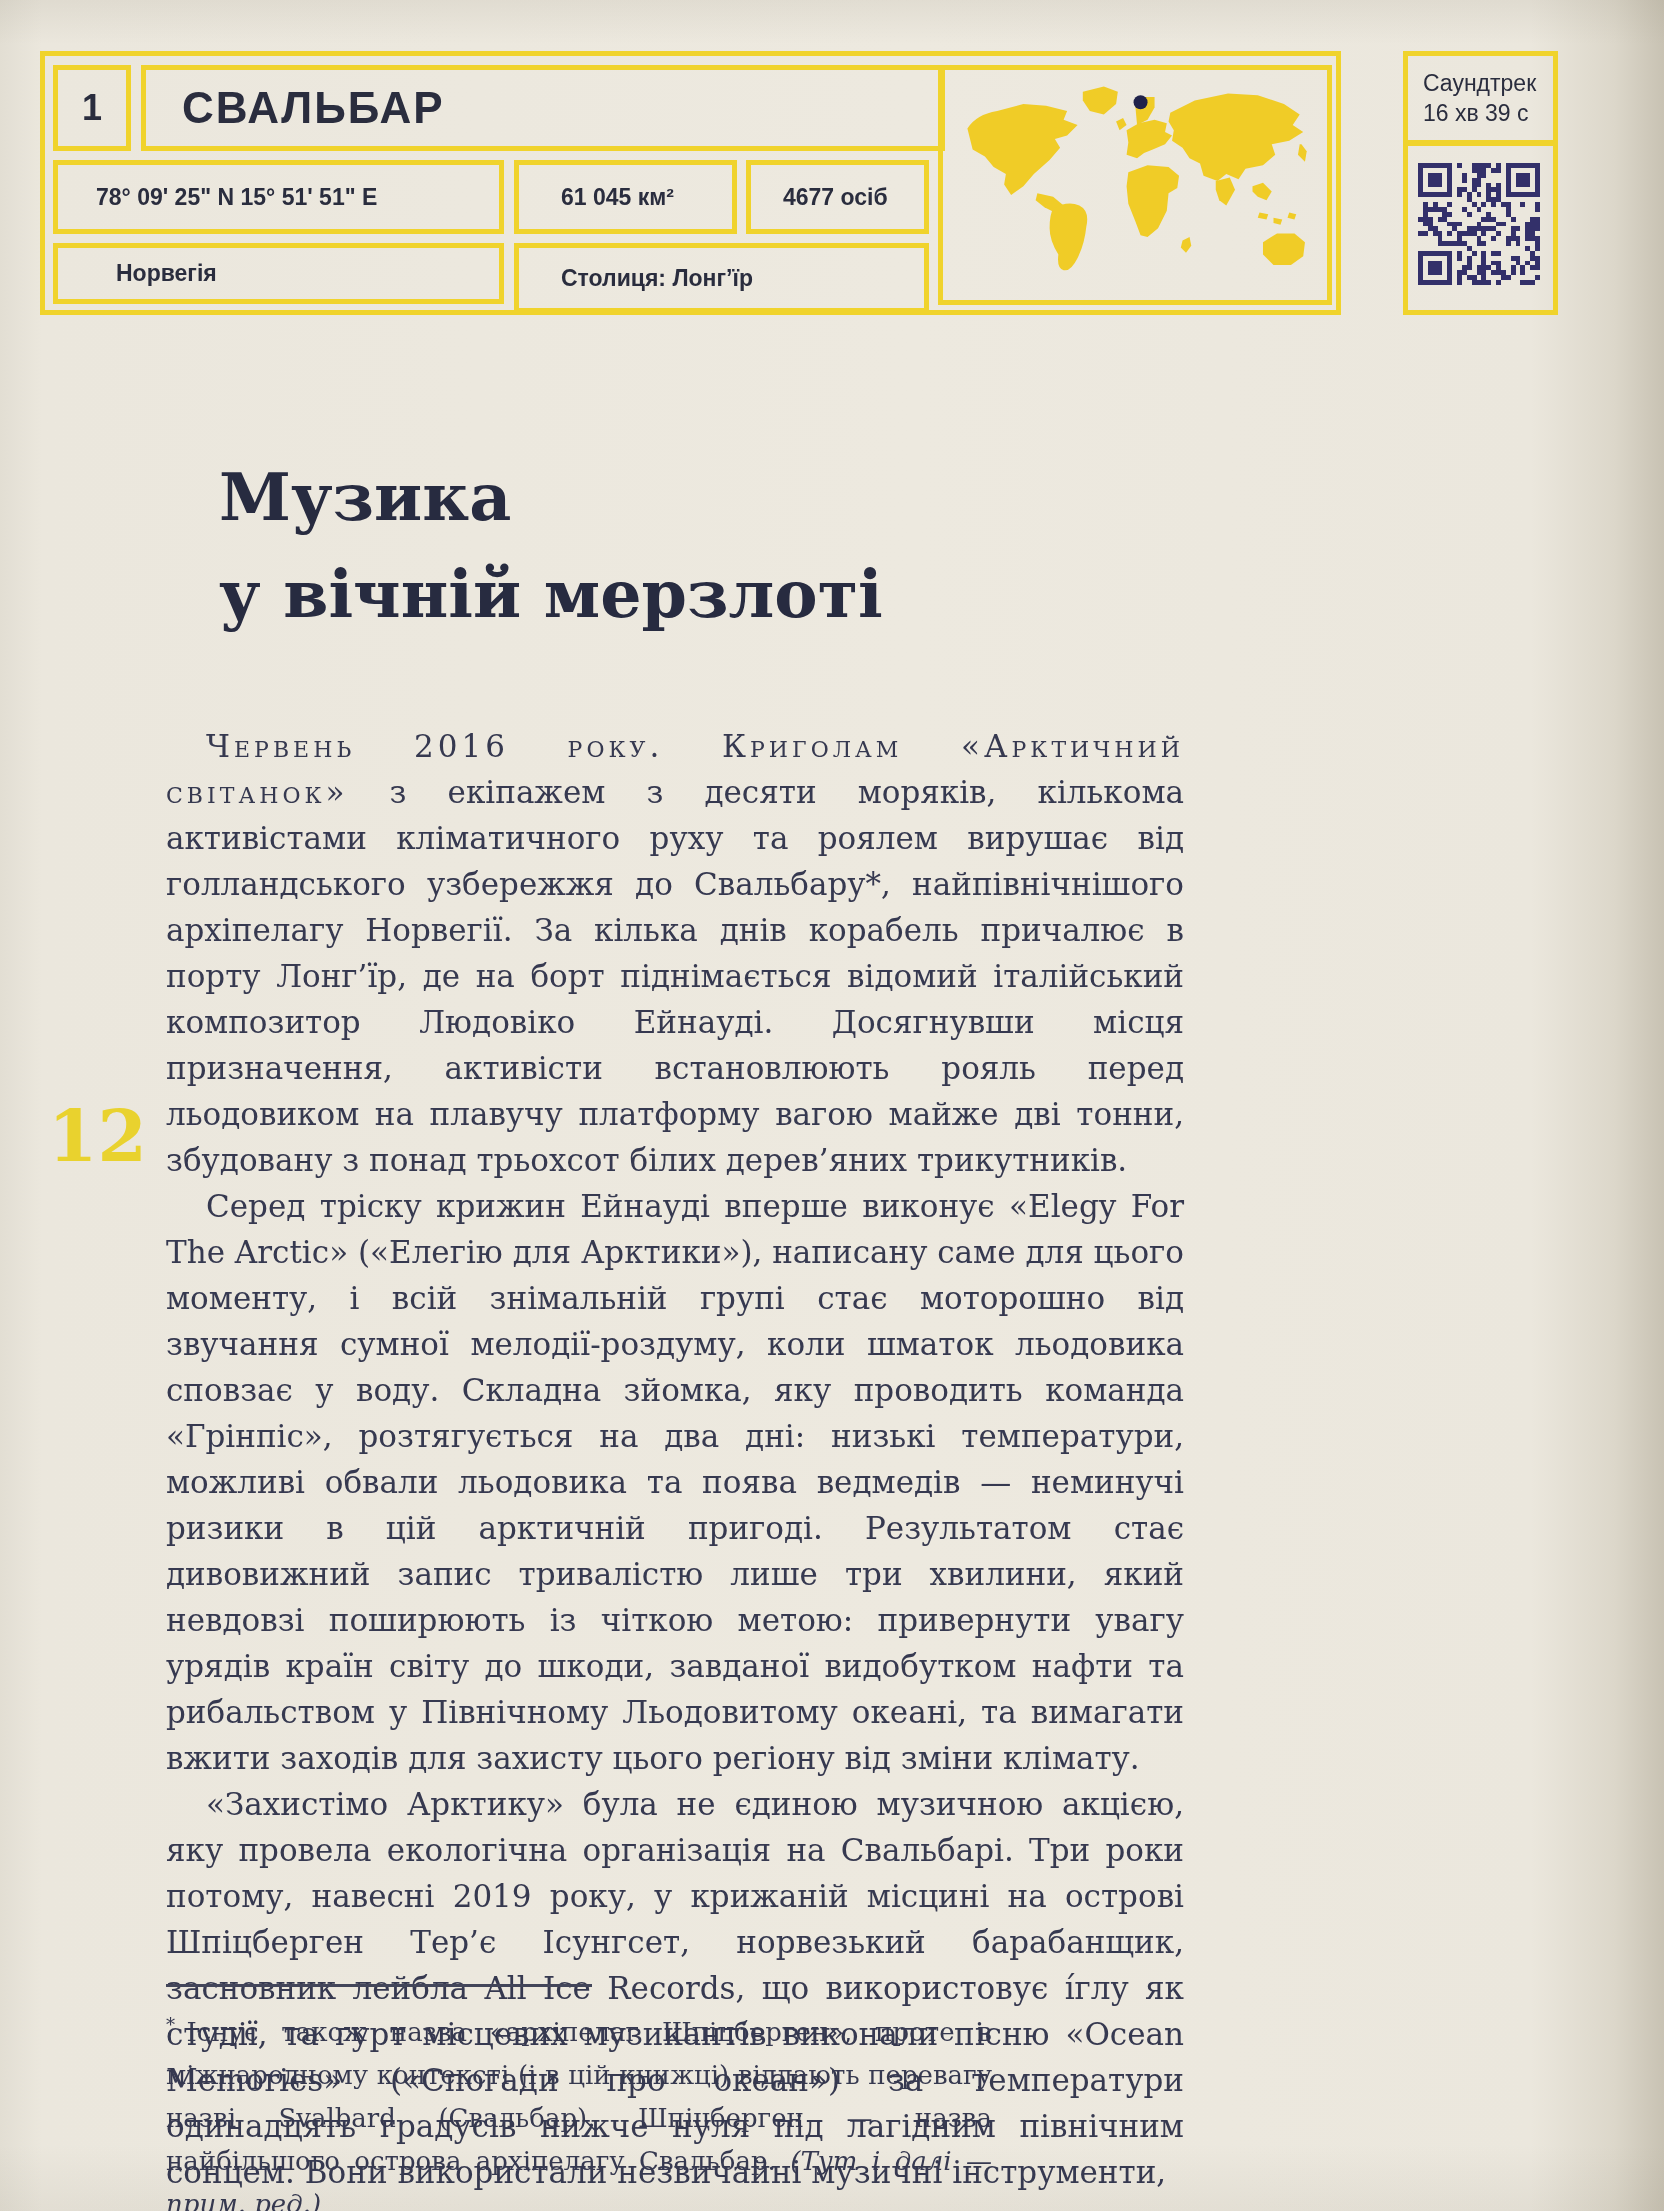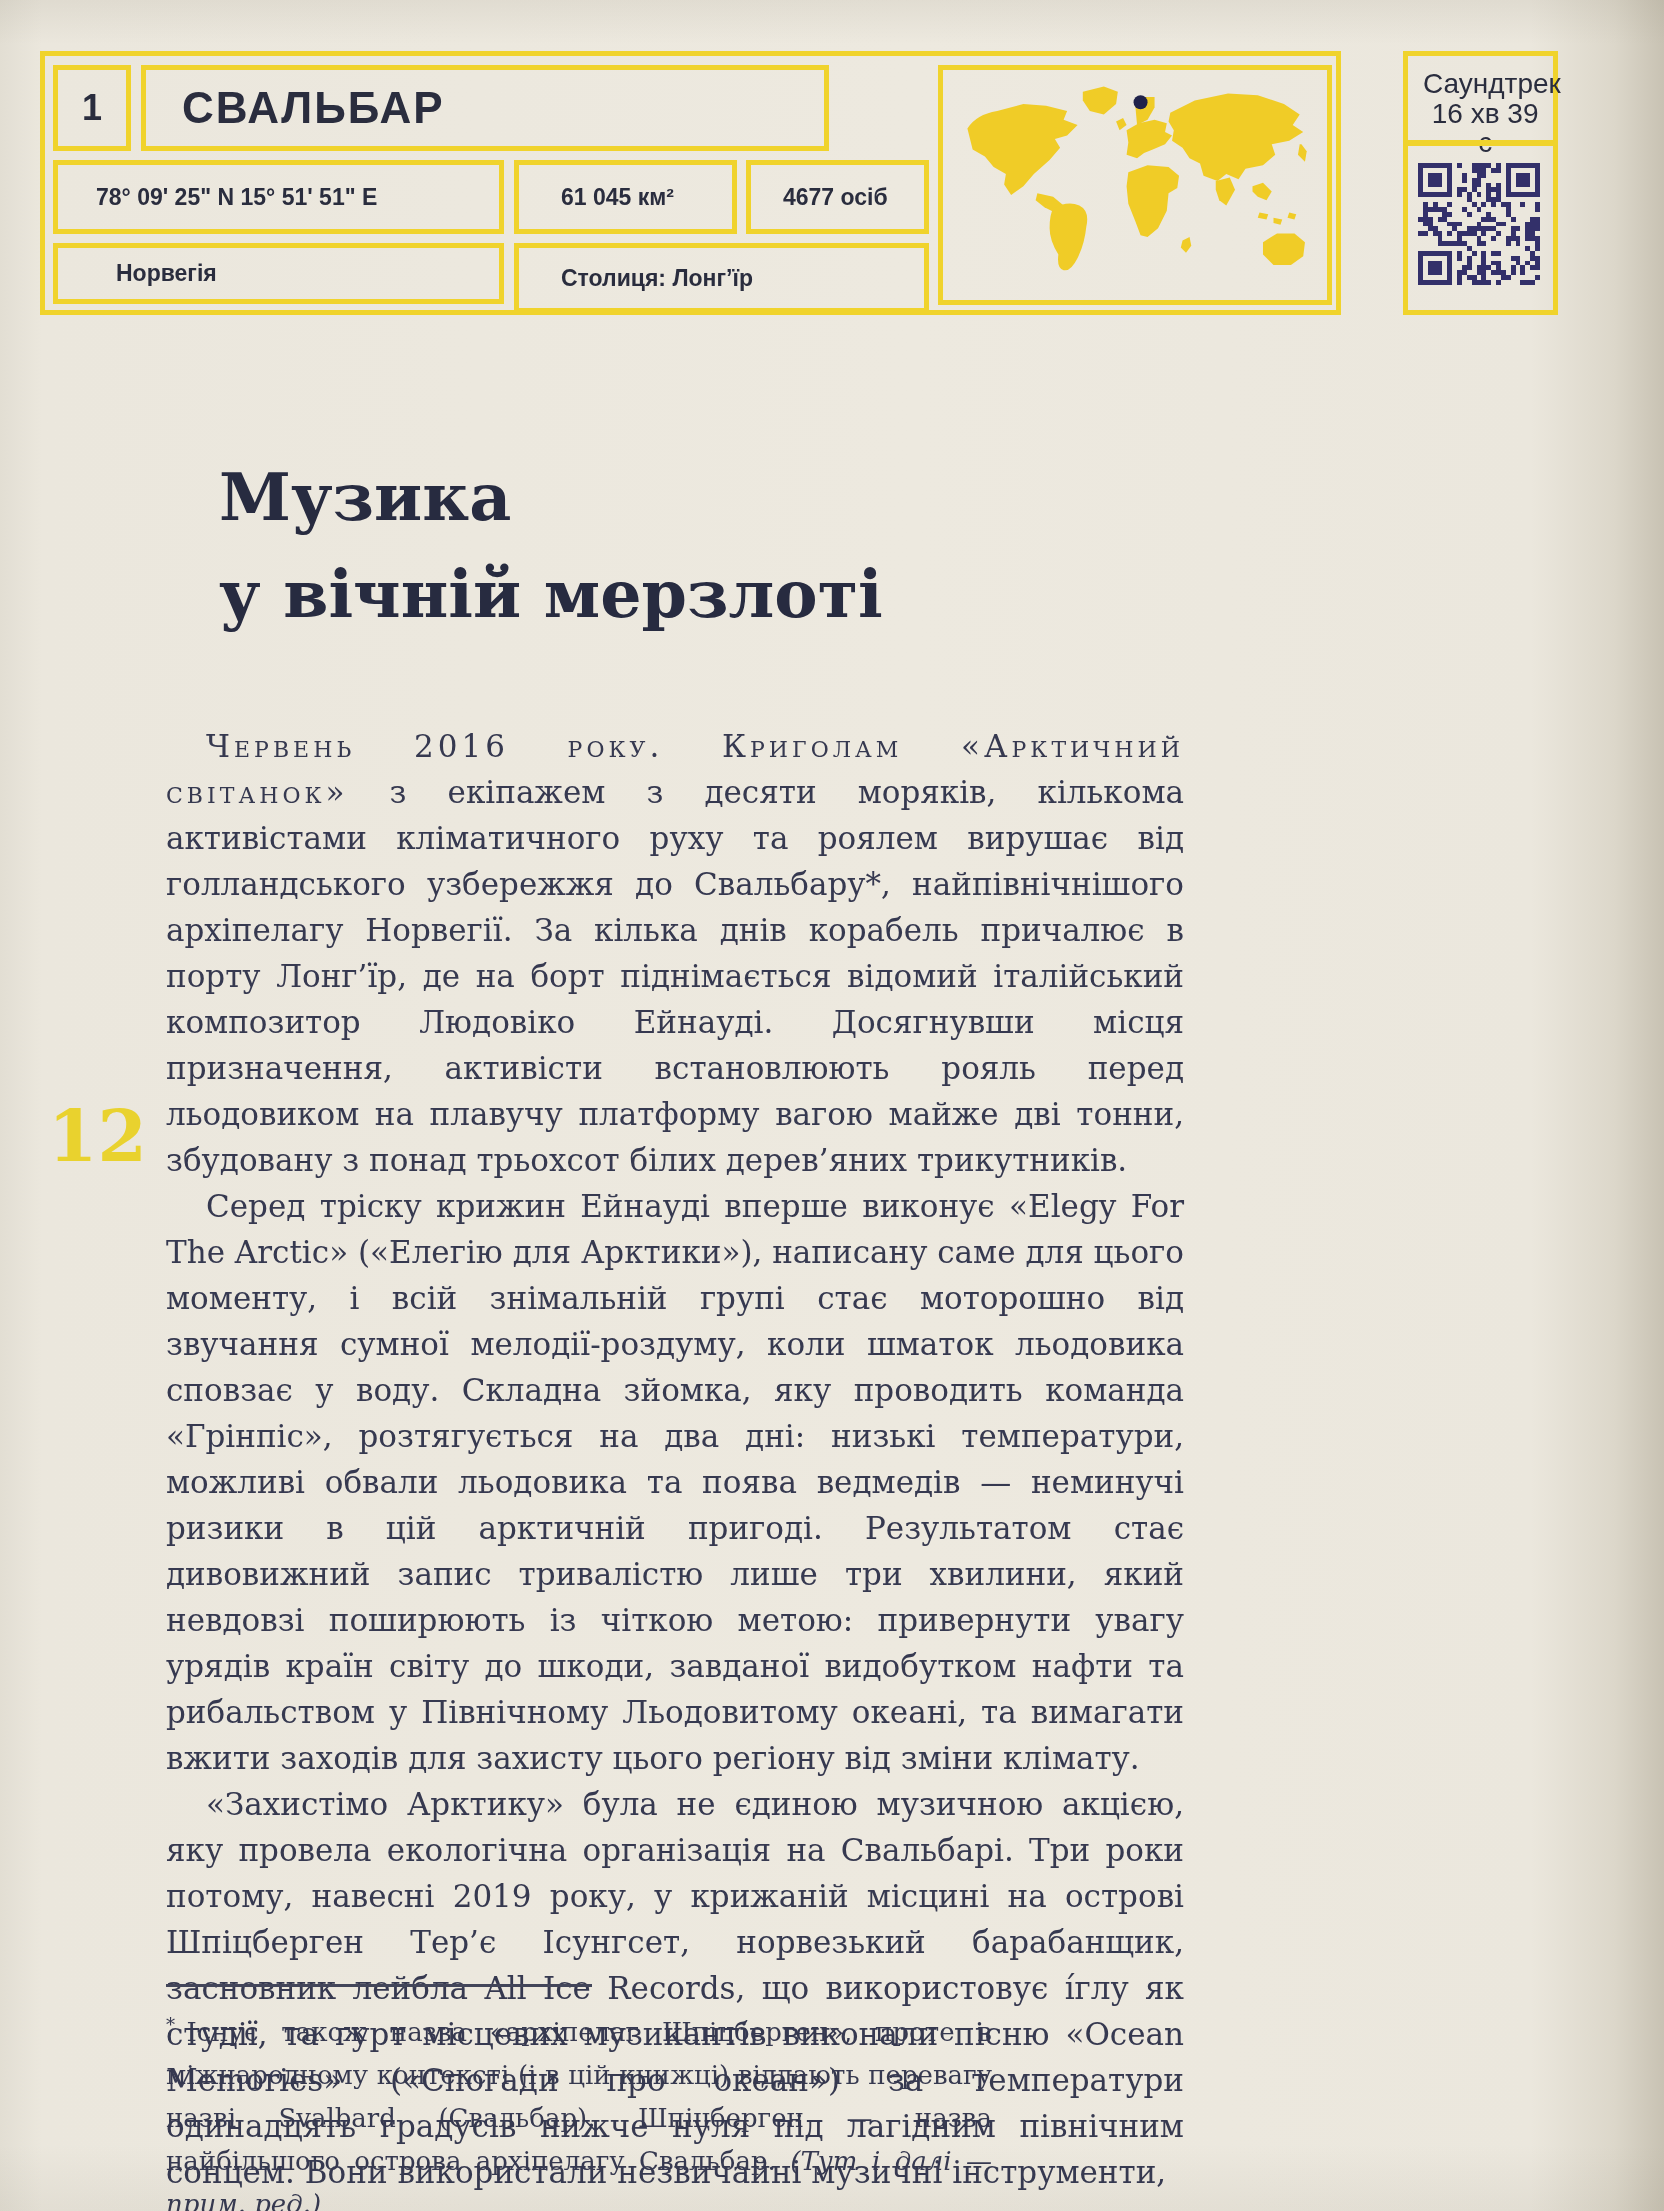--- a/index.html
+++ b/index.html
@@ -20,39 +20,39 @@
     content:"";position:absolute;inset:0;pointer-events:none;
     background:linear-gradient(180deg,rgba(120,112,92,.10) 0%,rgba(120,112,92,0) 2%,rgba(120,112,92,0) 97%,rgba(120,112,92,.08) 100%);
   }
   
   .hframe{position:absolute;left:40px;top:51px;width:1301px;height:264px;
     border:5.7px solid var(--yellow);box-sizing:border-box;}
   .hcell{position:absolute;border:5.7px solid var(--yellow);box-sizing:border-box;
     display:flex;align-items:center;color:var(--ink);background:transparent;}
   .cell-chapter{left:53px;top:65px;width:78px;height:86px;justify-content:center;
     font-size:36px;font-weight:700;}
-  .cell-title{left:141px;top:65px;width:688px;height:86px;padding-left:36px;
+  .cell-title{left:141px;top:65px;width:804px;height:86px;padding-left:36px;
     font-size:44px;font-weight:700;letter-spacing:1.9px;}
   .cell-coords{left:53px;top:160px;width:451px;height:74px;padding-left:38px;
     font-size:23px;font-weight:700;}
   .cell-area{left:514px;top:160px;width:223px;height:74px;padding-left:42px;
     font-size:23px;font-weight:700;text-align:right;}
   .cell-pop{left:746px;top:160px;width:183px;height:74px;padding-left:32px;
     font-size:23px;font-weight:700;}
   .cell-country{left:53px;top:243px;width:451px;height:61px;padding-left:58px;
     font-size:23px;font-weight:700;}
   .cell-capital{left:514px;top:243px;width:415px;height:70px;padding-left:42px;
     font-size:23px;font-weight:700;}
   .cell-map{left:938px;top:65px;width:394px;height:240px;padding:5.7px;}
   .cell-map svg{width:100%;height:100%;display:block;}
   
   .sound-col{position:absolute;left:1403px;top:51px;width:155px;height:264px;
     border:5.7px solid var(--yellow);box-sizing:border-box;}
   .sound-divider{position:absolute;left:0;top:84px;width:100%;height:5.7px;background:var(--yellow);}
-  .sound-text{padding:13.3px 5.7px 0 15px;font-size:28px;line-height:29.5px;color:var(--ink);text-align:center;}
+  .sound-text{padding:13.3px 5.7px 0 15px;font-size:23px;line-height:29.5px;color:var(--ink);}
   .qr{position:absolute;left:9.5px;top:107px;width:122px;height:122px;}
   
   .article-title{
     position:absolute;left:219px;top:449px;width:1065px;text-align:left;
     font-family:"DejaVu Serif",serif;font-weight:700;color:#272b40;
     font-size:65px;line-height:97px;
   }
   .body-text{
     position:absolute;left:166px;top:723px;width:1018px;
     font-family:"DejaVu Serif",serif;font-size:31px;line-height:46px;

